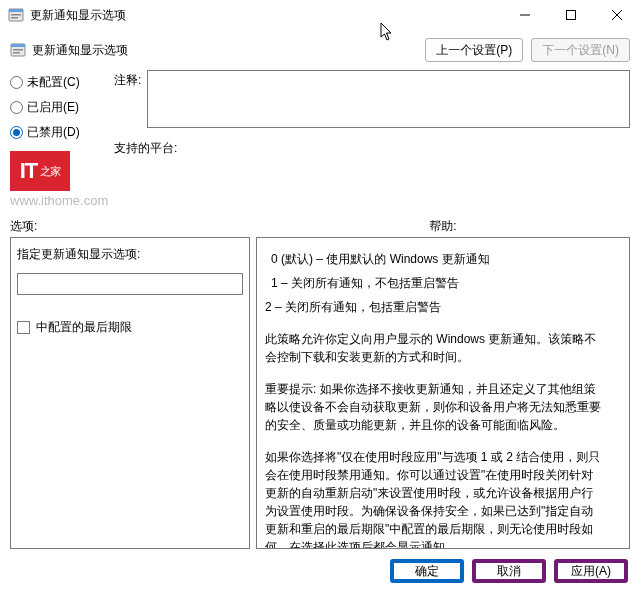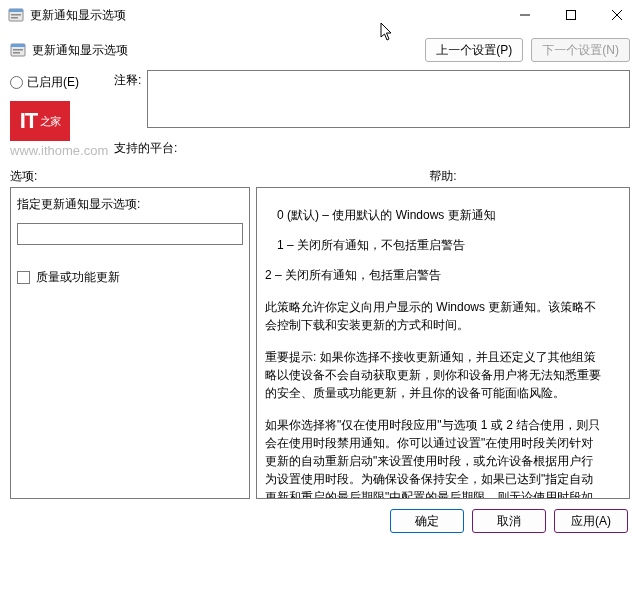--- a/index.html
+++ b/index.html
@@ -248,21 +248,21 @@
   
   .buttons {
     display: flex;
     justify-content: flex-end;
     gap: 8px;
     padding: 10px 12px 0 12px;
   }
   .btn {
     min-width: 74px;
     height: 24px;
-    border: 1px solid #701a75;
+    border: 4px solid #701a75;
     border-radius: 3px;
     background: #fdfdfd;
     display: flex;
     align-items: center;
     justify-content: center;
     font-size: 12px;
   }
   .btn.primary {
     border-color: #0067c0;
   }
@@ -270,21 +270,21 @@
   .cursor {
     position: absolute;
     left: 380px;
     top: 22px;
     pointer-events: none;
   }
 
   .dice-icon svg, .title-icon svg { display:block; }
 
   .help-para { margin: 0 17px 14px 0; }
-  .help-line { margin: 12px; }
+  .help-line { margin: 6px; }
 </style>
 </head>
 <body>
 
 <div class="titlebar">
   <span class="title-icon">
     <svg width="16" height="16" viewBox="0 0 16 16">
       <rect x="1" y="2" width="14" height="12" rx="1" fill="#e8e8e8" stroke="#8a8a8a"></rect>
       <rect x="1" y="2" width="14" height="3" fill="#6aa0d8"></rect>
       <rect x="3" y="7" width="10" height="1.5" fill="#8a8a8a"></rect>
@@ -327,21 +327,31 @@
   <div class="spacer"></div>
   <div class="nav-btn">上一个设置(P)</div>
   <div class="nav-btn disabled">下一个设置(N)</div>
 </div>
 
 <div class="content">
   <div class="left-col">
     <div class="radio-group">
       <div class="radio-row">
         <span class="radio"></span>
+        <span>未配置(C)</span>
+      </div>
+      <div class="radio-row">
+        <span class="radio"></span>
         <span>已启用(E)</span>
+      </div>
+      <div class="radio-row">
+        <span class="radio checked">
+            <span class="dot"></span>
+          </span>
+        <span>已禁用(D)</span>
       </div>
     </div>
     <div class="logo-box">
       <div class="ithome-logo">
         <span>IT</span>
           <span class="zh">之家</span>
       </div>
       <div class="ithome-url">www.ithome.com</div>
     </div>
   </div>
@@ -361,21 +371,21 @@
   <div class="h-left">选项:</div>
   <div class="h-right">帮助:</div>
 </div>
 
 <div class="panes">
   <div class="pane-left">
     <div class="opt-label">指定更新通知显示选项:</div>
     <input class="opt-input" type="text" value="" style="">
     <div class="check-row">
       <span class="checkbox"></span>
-      <span>质量或功能更新</span>
+      <span>中配置的最后期限</span>
     </div>
   </div>
 
   <div class="pane-right">
     <p class="help-line">0 (默认) – 使用默认的 Windows 更新通知</p>
     <p class="help-line">1 – 关闭所有通知，不包括重启警告</p>
     <p class="help-para">2 – 关闭所有通知，包括重启警告</p>
     <p class="help-para">此策略允许你定义向用户显示的 Windows 更新通知。该策略不会控制下载和安装更新的方式和时间。</p>
     <p class="help-para">重要提示: 如果你选择不接收更新通知，并且还定义了其他组策略以使设备不会自动获取更新，则你和设备用户将无法知悉重要的安全、质量或功能更新，并且你的设备可能面临风险。</p>
     <p class="help-para">如果你选择将"仅在使用时段应用"与选项 1 或 2 结合使用，则只会在使用时段禁用通知。你可以通过设置"在使用时段关闭针对更新的自动重新启动"来设置使用时段，或允许设备根据用户行为设置使用时段。为确保设备保持安全，如果已达到"指定自动更新和重启的最后期限"中配置的最后期限，则无论使用时段如何，在选择此选项后都会显示通知。</p>

